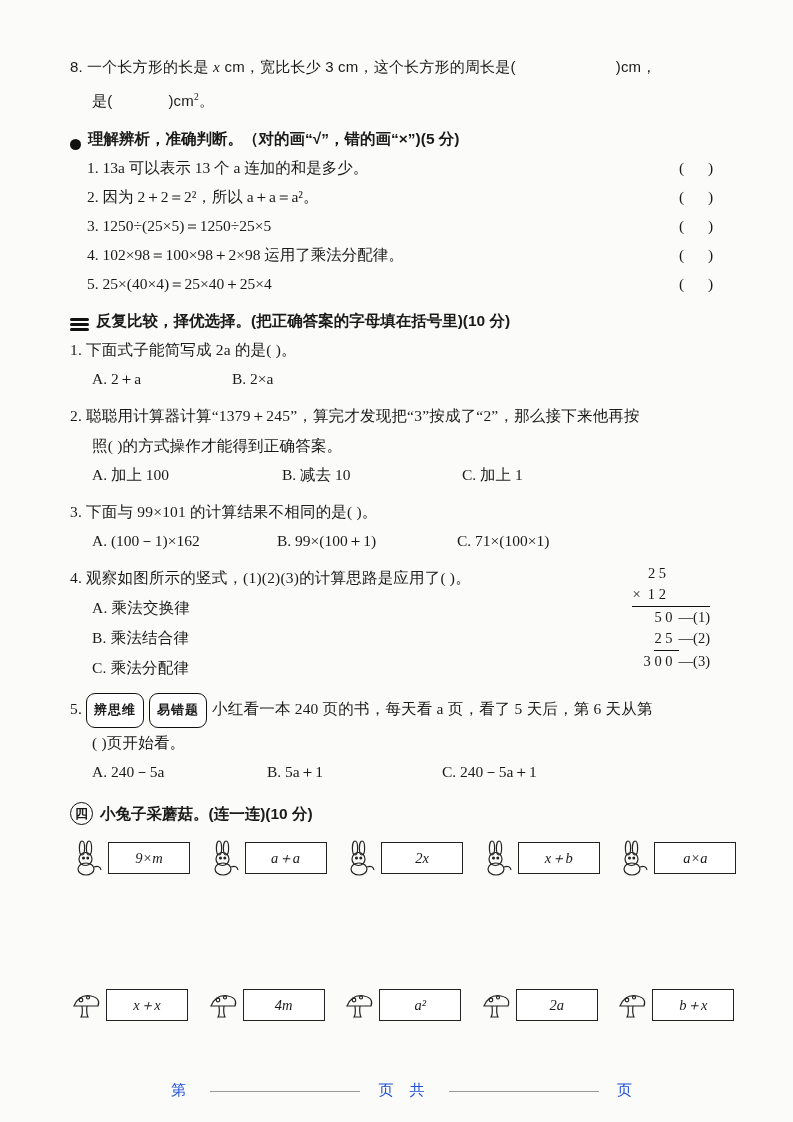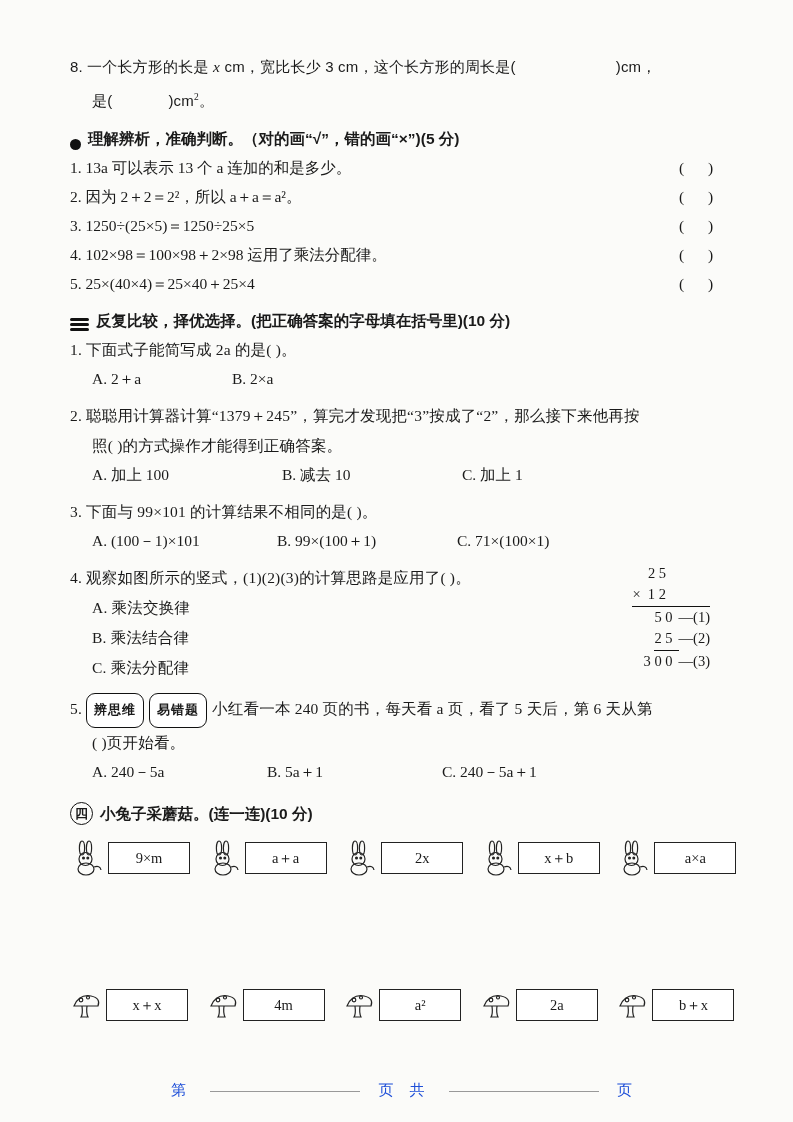--- a/index.html
+++ b/index.html
@@ -66,21 +66,21 @@
     text-align:center;
     border:1.6px solid #111;
     border-radius:50%;
     font-size:13px;
     margin-right:7px;
     flex:0 0 auto;
   }
   
   .tf-row{
     display:flex;align-items:flex-end;
-    font-size:15.5px;line-height:29px;
+    font-size:15.5px;line-height:29px;margin-left:17px;
   }
   .tf-row .txt{flex:1 1 auto;}
   .tf-row .paren{
     width:78px;flex:0 0 auto;text-align:center;
     font-size:15.5px;letter-spacing:10px;
   }
   
   .choices{
     display:flex;font-size:15.5px;line-height:28px;margin-left:22px;
   }
@@ -112,20 +112,21 @@
     margin-right:5px;
     letter-spacing:1px;
     background:#fff;
   }
   
   .match-row{
     display:flex;
     align-items:center;
     margin-top:14px;
     gap:13px;
+    font-style:italic;
   }
   .match-item{
     width:134px;
     display:flex;align-items:center;
     gap:4px;
   }
   .cardbox{
     border:1.1px solid #222;
     background:#fff;
     font-size:14.5px;
@@ -225,21 +226,21 @@
     <div class="choices">
       <span class="c1" style="width:190px;">A. 加上 100</span>
       <span class="c2" style="width:180px;">B. 减去 10</span>
       <span class="c3">C. 加上 1</span>
     </div>
 
     <div class="q-line" style="margin-top:8px;">
       <span>3.</span>&nbsp;<span>下面与 99×101 的计算结果不相同的是(        )。</span>
     </div>
     <div class="choices">
-      <span class="c1" style="width:185px;">A. (100－1)×101</span>
+      <span class="c1" style="width:185px;">A. (100－1)×162</span>
       <span class="c2" style="width:180px;">B. 99×(100＋1)</span>
       <span class="c3">C. 71×(100×1)</span>
     </div>
 
     <div class="row" style="margin-top:8px;position:relative;">
       <div class="q-line">
         <span>4.</span>&nbsp;<span>观察如图所示的竖式，(1)(2)(3)的计算思路是应用了(        )。</span>
       </div>
       <div class="q-line indent">A. 乘法交换律</div>
       <div class="q-line indent">B. 乘法结合律</div>

